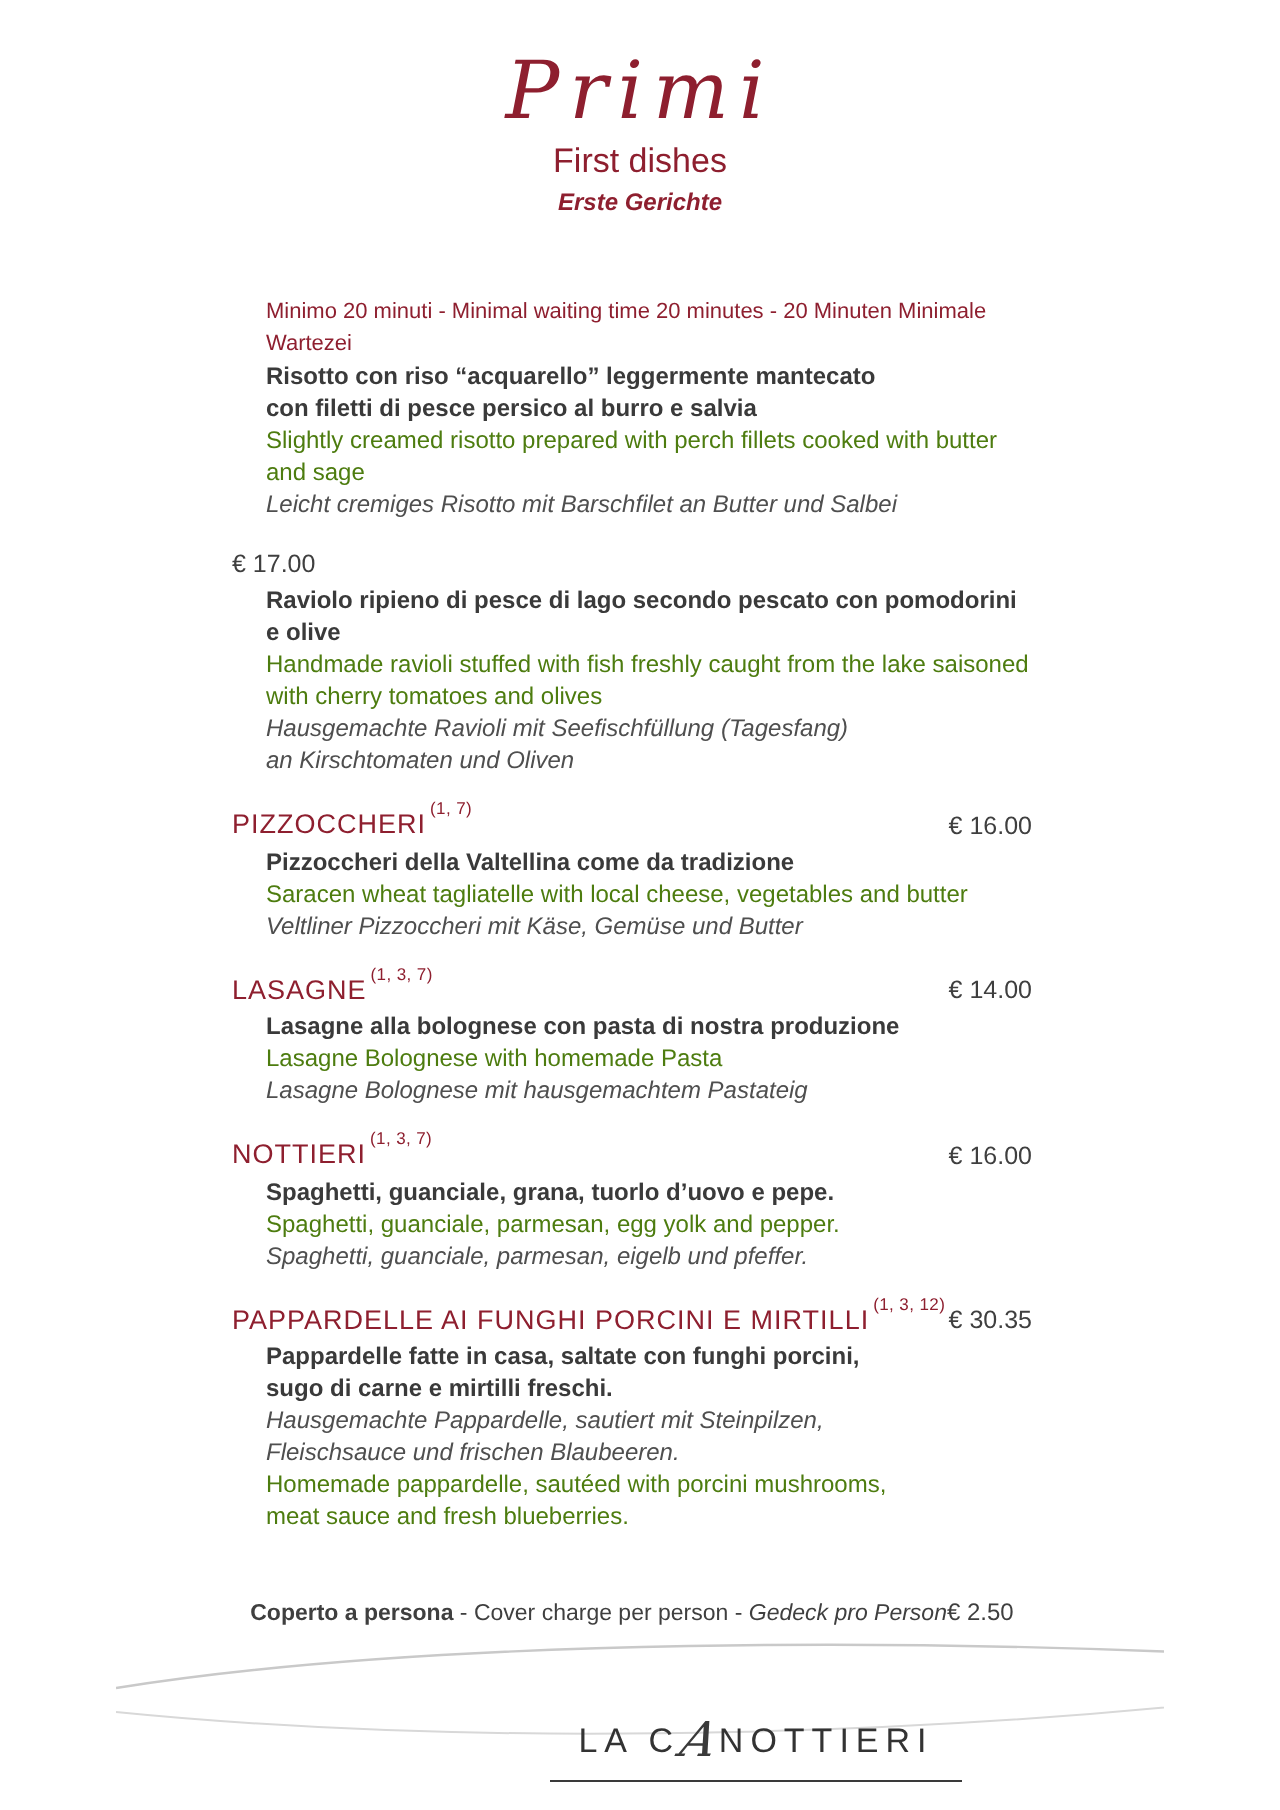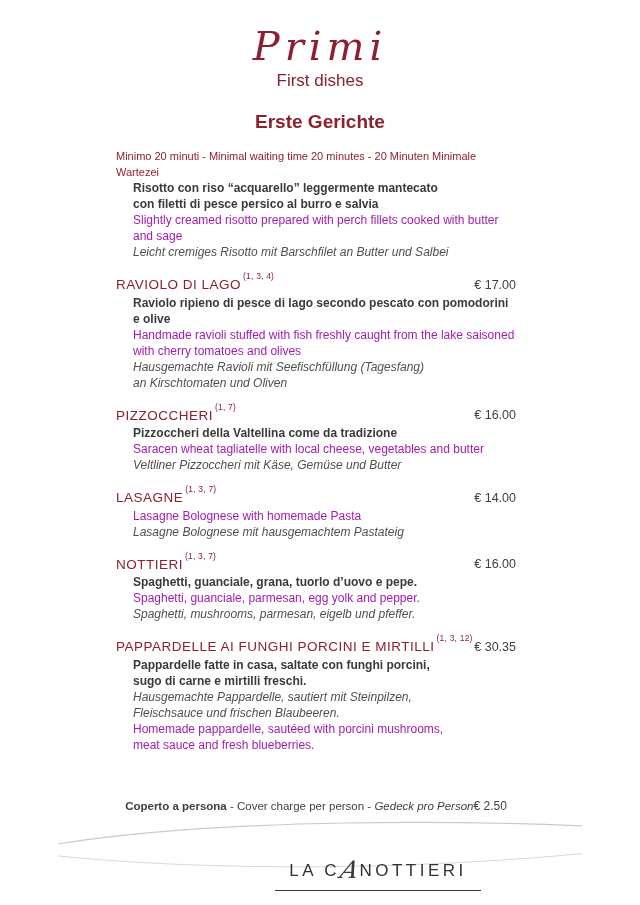--- a/index.html
+++ b/index.html
@@ -23,34 +23,34 @@
   .menu-header{text-align:center;padding-top:24px;}
   .title-script{
     font-family:"DejaVu Serif", serif;
     font-style:italic;
     font-size:40px;
     line-height:1.1;
     color:var(--accent);
     letter-spacing:5px;
   }
   .title-en{font-size:17px;font-weight:normal;color:var(--accent);margin-top:3px;}
-  .title-de{font-size:19px;font-weight:bold;color:var(--accent);margin-top:20px;}
+  .title-de{font-size:12px;font-weight:bold;font-style:italic;color:var(--accent);margin-top:3px;}
 
   
   .menu-list{position:absolute;left:58px;right:66px;top:148px;}
   .menu-item{margin-bottom:15px;}
   .item-head{display:flex;justify-content:space-between;align-items:baseline;margin-bottom:3px;}
   .dish-name{
     margin:0;font-size:13.5px;font-weight:400;
     color:var(--accent);letter-spacing:0.5px;
   }
   .allergens{font-size:8.5px;letter-spacing:0.2px;position:relative;top:-4px;margin-left:2px;font-weight:400;}
   .price{font-size:12.5px;color:var(--text);white-space:nowrap;}
-  .note{font-size:11px;line-height:16px;color:var(--accent);}
-  .desc{margin-left:17px;font-size:12px;line-height:16px;color:#a21caf;white-space:pre-line;}
+  .note{margin-left:17px;font-size:11px;line-height:16px;color:var(--accent);}
+  .desc{margin-left:17px;font-size:12px;line-height:16px;color:#4d7c0f;white-space:pre-line;}
   .desc.it{font-weight:bold;color:#3a3a3a;}
   .desc.de{font-style:italic;color:#4f4f4f;}
 
   
   .coperto{
     position:absolute;left:58px;right:66px;top:799px;
     display:flex;justify-content:center;align-items:baseline;
     font-size:11.5px;color:var(--text);
   }
   .coperto .b{font-weight:bold;}
@@ -98,21 +98,20 @@
     <section class="menu-item">
       <div class="note">Minimo 20 minuti - Minimal waiting time 20 minutes - 20 Minuten Minimale Wartezei</div>
       <div class="desc it">Risotto con riso “acquarello” leggermente mantecato
 con filetti di pesce persico al burro e salvia</div>
       <div class="desc en">Slightly creamed risotto prepared with perch fillets cooked with butter and sage</div>
       <div class="desc de">Leicht cremiges Risotto mit Barschfilet an Butter und Salbei</div>
     </section>
 
     <section class="menu-item">
       <div class="item-head">
-        <h2 class="dish-name"><span>RAVIOLO DI LAGO</span><sup class="allergens">(1, 3, 4)</sup></h2>
         <div class="price">€ 17.00</div>
       </div>
       <div class="desc it">Raviolo ripieno di pesce di lago secondo pescato con pomodorini e olive</div>
       <div class="desc en">Handmade ravioli stuffed with fish freshly caught from the lake saisoned
 with cherry tomatoes and olives</div>
       <div class="desc de">Hausgemachte Ravioli mit Seefischfüllung (Tagesfang)
 an Kirschtomaten und Oliven</div>
     </section>
 
     <section class="menu-item">
@@ -123,32 +122,33 @@
       <div class="desc it">Pizzoccheri della Valtellina come da tradizione</div>
       <div class="desc en">Saracen wheat tagliatelle with local cheese, vegetables and butter</div>
       <div class="desc de">Veltliner Pizzoccheri mit Käse, Gemüse und Butter</div>
     </section>
 
     <section class="menu-item">
       <div class="item-head">
         <h2 class="dish-name"><span>LASAGNE</span><sup class="allergens">(1, 3, 7)</sup></h2>
         <div class="price">€ 14.00</div>
       </div>
+      <div class="desc it">Lasagne alla bolognese con pasta di nostra produzione</div>
       <div class="desc en">Lasagne Bolognese with homemade Pasta</div>
       <div class="desc de">Lasagne Bolognese mit hausgemachtem Pastateig</div>
     </section>
 
     <section class="menu-item">
       <div class="item-head">
         <h2 class="dish-name"><span>NOTTIERI</span><sup class="allergens">(1, 3, 7)</sup></h2>
         <div class="price">€ 16.00</div>
       </div>
       <div class="desc it">Spaghetti, guanciale, grana, tuorlo d’uovo e pepe.</div>
       <div class="desc en">Spaghetti, guanciale, parmesan, egg yolk and pepper.</div>
-      <div class="desc de">Spaghetti, mushrooms, parmesan, eigelb und pfeffer.</div>
+      <div class="desc de">Spaghetti, guanciale, parmesan, eigelb und pfeffer.</div>
     </section>
 
     <section class="menu-item">
       <div class="item-head">
         <h2 class="dish-name"><span>PAPPARDELLE AI FUNGHI PORCINI E MIRTILLI</span><sup class="allergens">(1, 3, 12)</sup></h2>
         <div class="price">€ 30.35</div>
       </div>
       <div class="desc it">Pappardelle fatte in casa, saltate con funghi porcini,
 sugo di carne e mirtilli freschi.</div>
       <div class="desc de">Hausgemachte Pappardelle, sautiert mit Steinpilzen,

